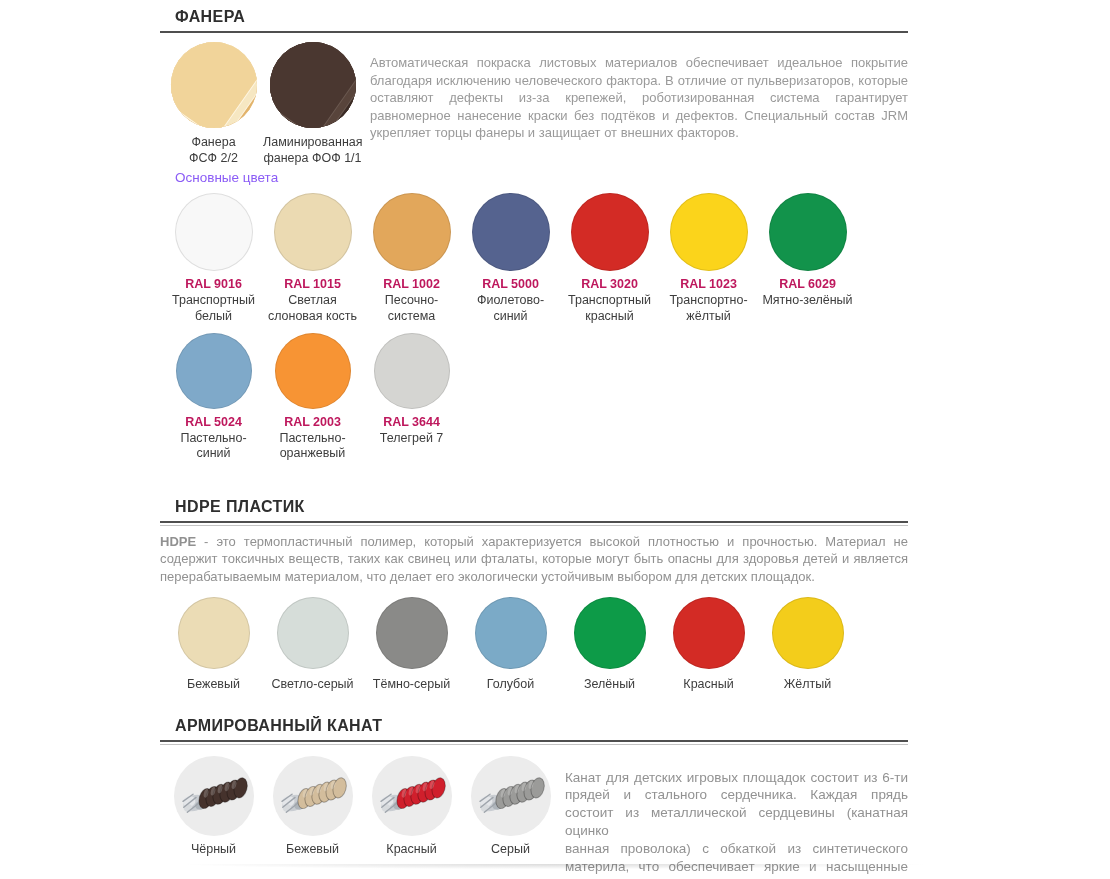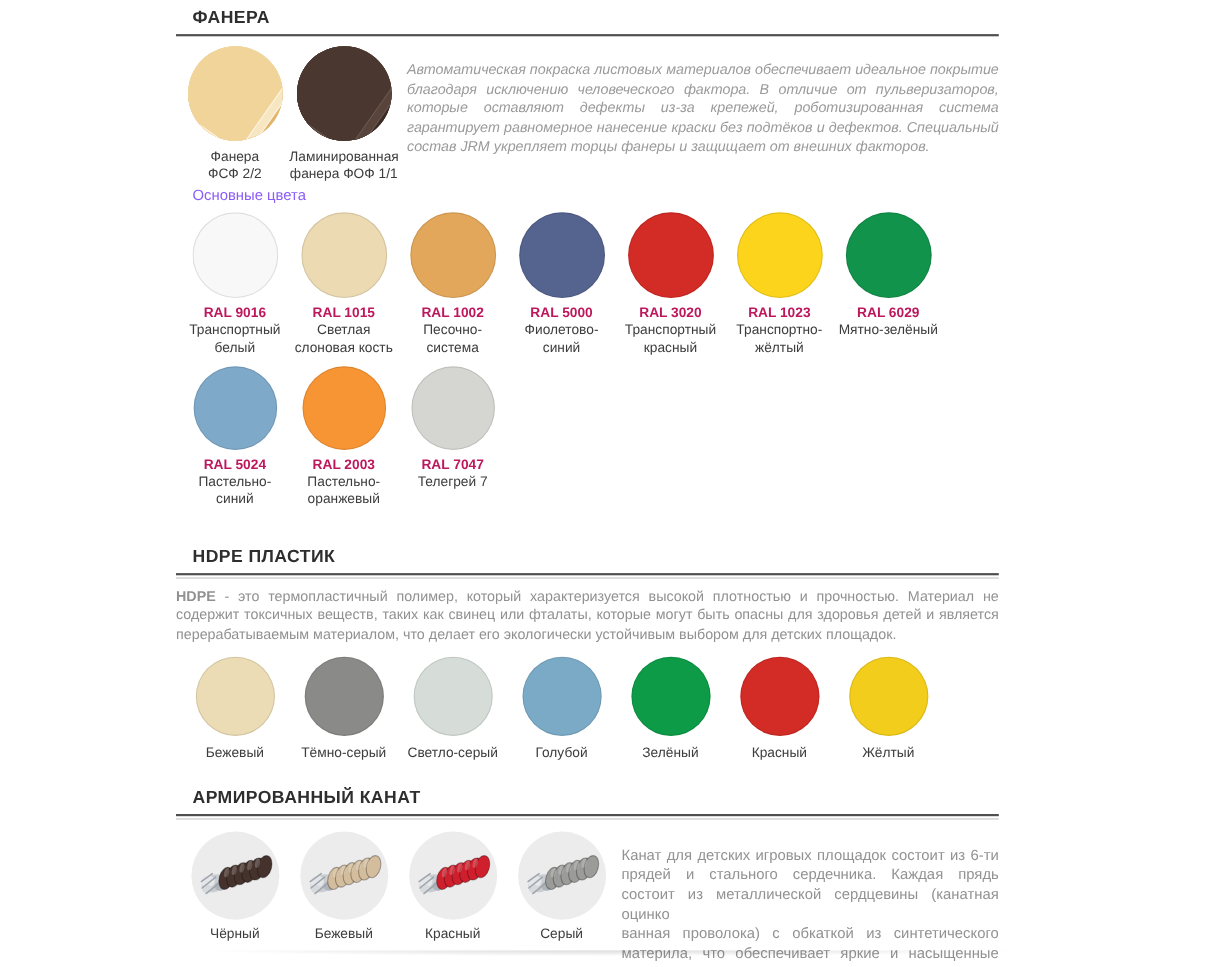--- a/index.html
+++ b/index.html
@@ -19,21 +19,21 @@
 
   .top-row { display: flex; margin-top: 8px; }
   .materials { width: 210px; display: flex; padding-left: 4px; box-sizing: border-box; }
   .material { width: 99px; text-align: center; }
   .material .fig { width: 88px; height: 88px; margin: 0 auto; }
   .material .mlabel {
     margin-top: 6px; font-size: 12.5px; line-height: 1.25; color: #3d3d3d; white-space: pre-line;
   }
   .desc {
     margin-left: auto; width: 538px; font-size: 13px; line-height: 1.35;
-    color: #9a9a9a; text-align: justify; font-style: italic;
+    color: #9a9a9a; text-align: justify;
   }
 
   .subhead { margin: 6px 0 0 15px; font-size: 13.5px; color: #8b5cf6; }
   .subhead.first { margin-top: 4px; }
 
   .swatches { display: flex; padding-left: 4px; margin-top: 8px; }
   .cell { width: 99px; text-align: center; }
   .circle {
     border-radius: 50%; margin: 0 auto;
     box-shadow: inset 0 0 0 1px rgba(0,0,0,0.10);
@@ -190,47 +190,47 @@
 
         <div class="cell">
           <div class="circle" style="background: rgb(247, 148, 52);"></div>
           <div class="code">RAL 2003</div>
           <div class="cname">Пастельно-
 оранжевый</div>
         </div>
 
         <div class="cell">
           <div class="circle" style="background: rgb(213, 213, 210);"></div>
-          <div class="code">RAL 7047</div>
+          <div class="code">RAL 3644</div>
           <div class="cname">Телегрей 7</div>
         </div>
 
       </div>
   </section>
 
   <section class="sec sec-hdpe">
     <h2 class="sec-title">HDPE ПЛАСТИК</h2>
     <div class="rule dbl"></div>
     <p class="desc-full"><b>HDPE</b><span> - это термопластичный полимер, который характеризуется высокой плотностью и прочностью. Материал не содержит токсичных веществ, таких как свинец или фталаты, которые могут быть опасны для здоровья детей и является перерабатываемым материалом, что делает его экологически устойчивым выбором для детских площадок.</span></p>
 
     <div class="swatches hdpe-row">
 
         <div class="cell">
           <div class="circle" style="background: rgb(235, 220, 181);"></div>
           <div class="cname">Бежевый</div>
         </div>
 
         <div class="cell">
+          <div class="circle" style="background: rgb(214, 221, 217);"></div>
+          <div class="cname">Светло-серый</div>
+        </div>
+
+        <div class="cell">
           <div class="circle" style="background: rgb(138, 138, 136);"></div>
           <div class="cname">Тёмно-серый</div>
-        </div>
-
-        <div class="cell">
-          <div class="circle" style="background: rgb(214, 221, 217);"></div>
-          <div class="cname">Светло-серый</div>
         </div>
 
         <div class="cell">
           <div class="circle" style="background: rgb(123, 170, 199);"></div>
           <div class="cname">Голубой</div>
         </div>
 
         <div class="cell">
           <div class="circle" style="background: rgb(13, 155, 72);"></div>
           <div class="cname">Зелёный</div>

